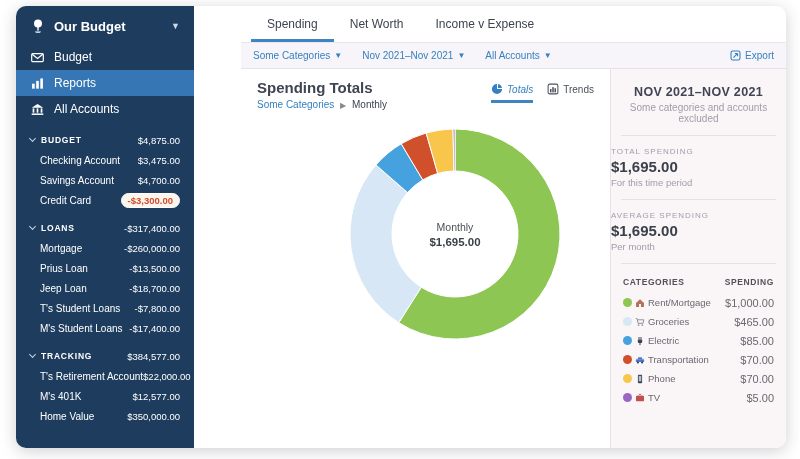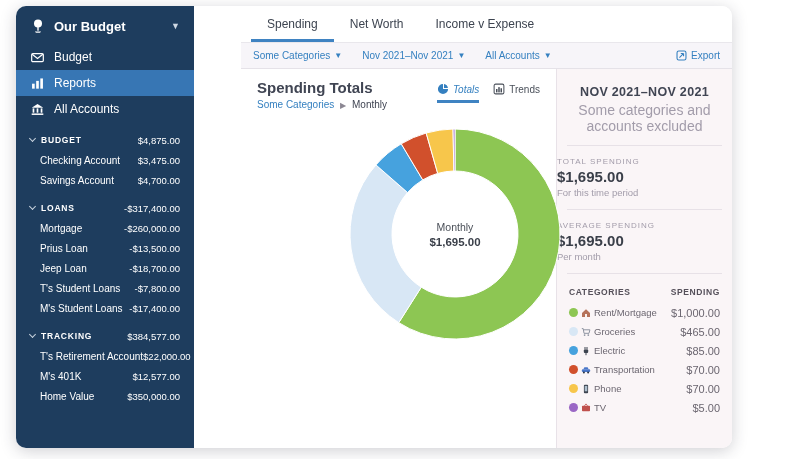--- a/index.html
+++ b/index.html
@@ -1,17 +1,17 @@
 <!DOCTYPE html>
 <html><head>
 <meta charset="utf-8">
 <style>
   * { box-sizing: border-box; margin: 0; padding: 0; }
   html,body { width: 800px; height: 459px; background:#fff; font-family:"Liberation Sans", sans-serif; overflow:hidden; }
-  .window { position:absolute; left:16px; top:6px; width:716px; height:442px; background:#fff;
+  .window { position:absolute; left:16px; top:6px; width:770px; height:442px; background:#fff;
             border-radius:10px; box-shadow:0 3px 16px rgba(40,40,60,.22); overflow:hidden; display:flex; }
 
   
   .sidebar { width:178px; flex-shrink:0; background:#1e3d5e; color:#fff; }
   .budget-header { display:flex; align-items:center; gap:8px; padding:12px 14px 10px; cursor:pointer; }
   .budget-header .title { font-size:13px; font-weight:bold; flex:1; }
   .caret { font-size:9px; color:#cfd9e4; }
   .nav-item { display:flex; align-items:center; gap:9px; height:26px; padding:0 14px; font-size:12px; cursor:pointer; }
   .nav-item.active { background:#3776b4; }
   .nav-item svg { flex-shrink:0; }
@@ -55,21 +55,21 @@
 
   .donut-wrap { position:absolute; left:104px; top:55px; width:220px; height:220px; }
   .donut-center { position:absolute; inset:0; display:flex; flex-direction:column; align-items:center;
                   justify-content:center; text-align:center; pointer-events:none; }
   .donut-center-label { font-size:10.5px; color:#4a4f58; }
   .donut-center-value { font-size:11.5px; font-weight:bold; color:#3a3f49; margin-top:3px; }
 
   
   .summary-panel { width:176px; flex-shrink:0; background:#faf5f7; border-left:1px solid #e8e2e8; padding-top:16px; overflow:hidden; }
   .date-title { text-align:center; font-size:12.5px; font-weight:bold; color:#404553; letter-spacing:.3px; }
-  .date-sub { text-align:center; font-size:14px; color:#a29caa; margin-top:3px; }
+  .date-sub { text-align:center; font-size:10px; color:#a29caa; margin-top:3px; }
   .divider { border-top:1px solid #e7e1e7; margin:11px 10px; }
   .stat { text-align:left; }
   .stat-label { font-size:8px; letter-spacing:1px; color:#a29caa; }
   .stat-value { font-size:15px; font-weight:bold; color:#3a3f49; margin-top:2px; }
   .stat-sub { font-size:9.5px; color:#a29caa; margin-top:2px; }
   .cat-header { display:flex; justify-content:space-between; padding:2px 12px 6px; font-size:8.5px; font-weight:bold;
                 letter-spacing:.6px; color:#55505a; }
   .cat-row { display:flex; align-items:center; gap:3px; height:19px; padding:0 12px; cursor:pointer; }
   .cat-dot { width:9px; height:9px; border-radius:50%; flex-shrink:0; }
   .cat-ico { width:10px; height:10px; flex-shrink:0; display:flex; }
@@ -125,20 +125,24 @@
             <span class="sec-label">BUDGET</span>
             <span class="sec-total">$4,875.00</span>
           </div>
           <div class="acct-row">
             <span class="acct-name">Checking Account</span>
             <span class="acct-bal">$3,475.00</span>
           </div>
           <div class="acct-row">
             <span class="acct-name">Savings Account</span>
             <span class="acct-bal">$4,700.00</span>
+          </div>
+          <div class="acct-row">
+            <span class="acct-name">Credit Card</span>
+            <span class="acct-bal neg-pill">-$3,300.00</span>
           </div>
         </div>
         <div class="acct-section">
           <div class="sec-header">
             <span class="sec-chev"></span>
             <span class="sec-label">LOANS</span>
             <span class="sec-total">-$317,400.00</span>
           </div>
           <div class="acct-row">
             <span class="acct-name">Mortgage</span>

